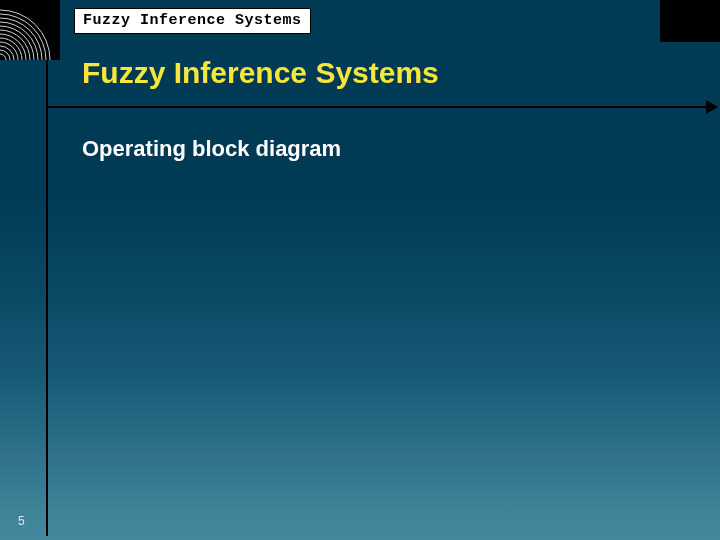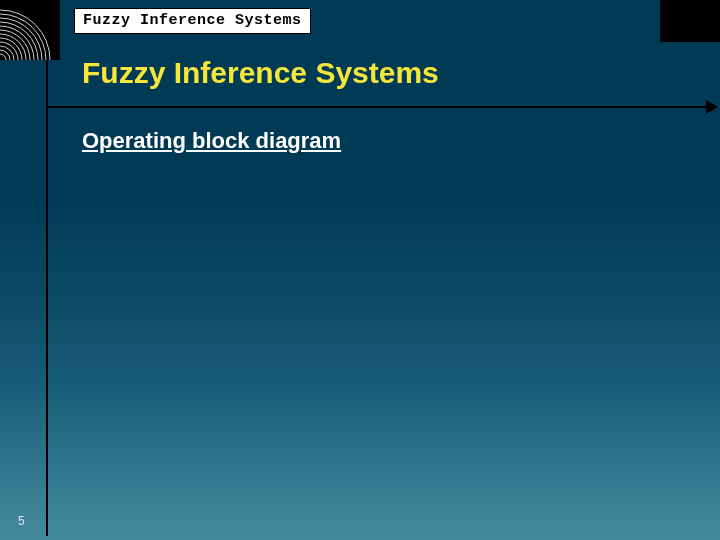--- a/index.html
+++ b/index.html
@@ -93,26 +93,25 @@
     width: 0;
     height: 0;
     border-left: 12px solid #000;
     border-top: 7px solid transparent;
     border-bottom: 7px solid transparent;
   }
 
   
   .subtitle {
     position: absolute;
-    top: 128px;
+    top: 136px;
     left: 82px;
     color: #ffffff;
     font-size: 22px;
     font-weight: bold;
-    text-decoration: underline;
   }
 
   
   .page-number {
     position: absolute;
     bottom: 12px;
     left: 18px;
     color: #dfe8ec;
     font-size: 12px;
   }

